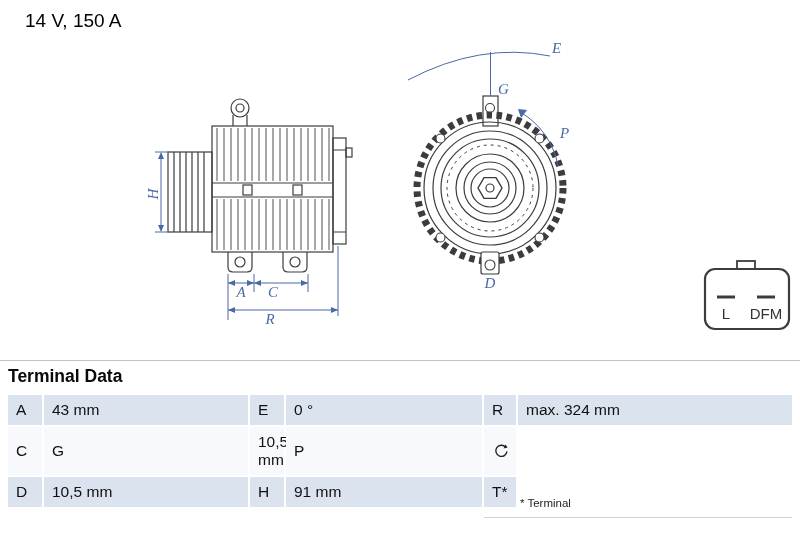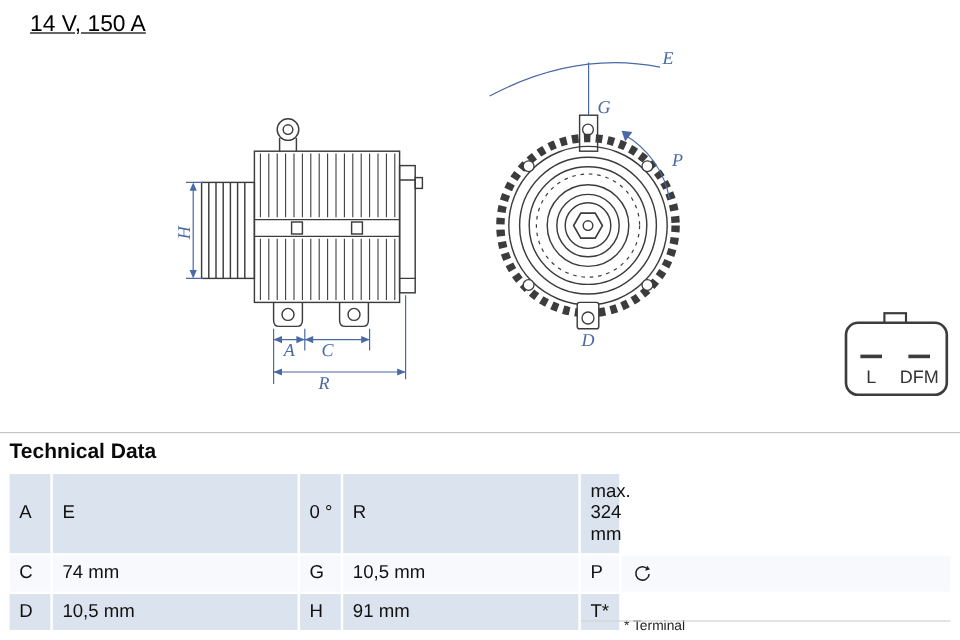--- a/index.html
+++ b/index.html
@@ -1,36 +1,36 @@
 <!DOCTYPE html>
 <html><head>
 <meta charset="utf-8">
 <style>
   html,body{margin:0;padding:0;background:#fff;}
   .page{position:relative;width:800px;height:533px;background:#ffffff;
         font-family:"Liberation Sans",sans-serif;overflow:hidden;color:#111;}
 
-  .title{position:absolute;left:25px;top:10px;font-size:19px;color:#000;text-decoration:underline;}
+  .title{position:absolute;left:25px;top:10px;font-size:19px;color:#000;}
 
   .dwg{position:absolute;}
   .dwg text{font-family:"Liberation Serif",serif;font-style:italic;fill:#4a69a5;font-size:15px;}
   .dwg .conn-label{font-family:"Liberation Sans",sans-serif;font-style:normal;fill:#333;}
 
   .tech-rule{position:absolute;left:0;top:360px;width:800px;border-top:1px solid #c4c4c4;}
   .tech-heading{position:absolute;left:8px;top:366px;font-size:17.5px;font-weight:bold;color:#0a0a0a;}
 
   .spec-table{position:absolute;left:8px;top:395px;width:784px;display:flex;flex-direction:column;gap:2px;}
   .spec-row{display:grid;grid-template-columns:34px 204px 34px 196px 32px 1fr;gap:2px;}
   .spec-row>div{padding:6px 6px 6px 8px;font-size:15.5px;display:flex;align-items:center;background:var(--row);}
   .spec-row:nth-child(odd){--row:#dbe3ee;}
   .spec-row:nth-child(even){--row:#f7f9fc;}
 
   .rot-icon{display:inline-block;}
 
-  .footnote{position:absolute;left:520px;top:516px;font-size:11.5px;color:#222;}
+  .footnote{position:absolute;left:520px;top:497px;font-size:11.5px;color:#222;}
   .footnote-rule{position:absolute;left:484px;top:517px;width:308px;border-top:1px solid #d2d2d2;}
 </style>
 </head>
 <body>
 
 <div class="page">
 
   <div class="title">14 V, 150 A</div>
 
   <svg class="dwg" style="left:145px;top:90px;" width="230" height="250" viewBox="0 0 230 250">
@@ -133,33 +133,33 @@
       <rect x="42" y="6" width="18" height="10" stroke-width="1.8"></rect>
       <rect x="10" y="14" width="84" height="60" rx="10" stroke-width="2.2"></rect>
       <path d="M22 42H40" stroke-width="3"></path>
       <path d="M62 42H80" stroke-width="3"></path>
     </g>
     <text x="31" y="64" text-anchor="middle" class="conn-label" font-size="10">L</text>
     <text x="71" y="64" text-anchor="middle" class="conn-label" font-size="9.5">DFM</text>
   </svg>
 
   <div class="tech-rule"></div>
-  <div class="tech-heading">Technical Data</div>
+  <div class="tech-heading">Terminal Data</div>
 
   <div class="spec-table">
     <div class="spec-row">
       <div>A</div>
+      <div>43 mm</div>
       <div>E</div>
       <div>0 °</div>
       <div>R</div>
       <div>max. 324 mm</div>
     </div>
     <div class="spec-row">
       <div>C</div>
-      <div>74 mm</div>
       <div>G</div>
       <div>10,5 mm</div>
       <div>P</div>
       <div>
         <svg class="rot-icon" width="18" height="18" viewBox="0 0 18 18">
           <path d="M13.6 5.1A5.6 5.6 0 1 0 15 9.4" fill="none" stroke="#222" stroke-width="1.3"></path>
           <polygon points="15.6,5.6 11.6,6.6 13.4,2.4" fill="#222"></polygon>
         </svg>
         <span></span>
       </div>

